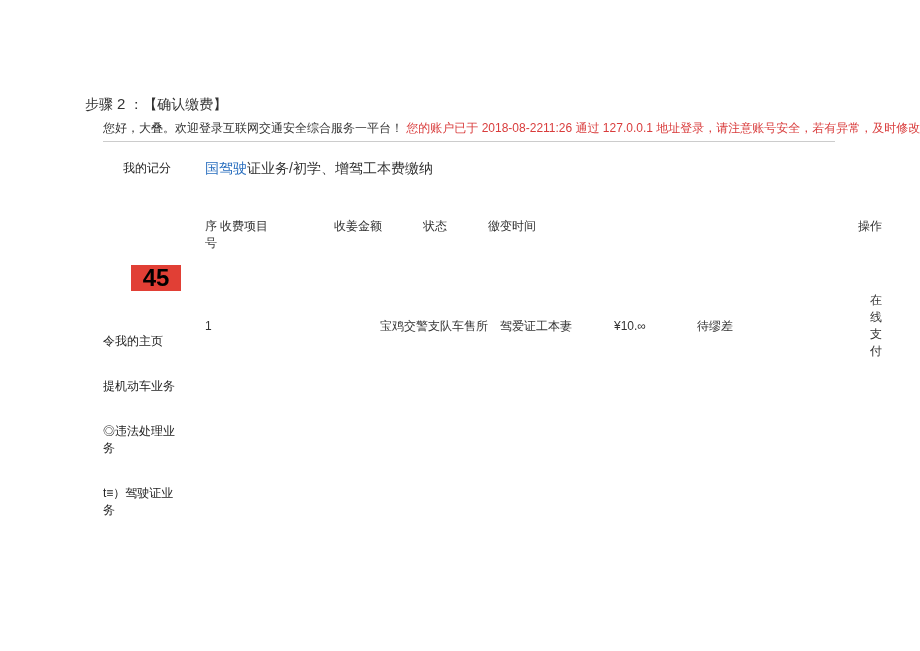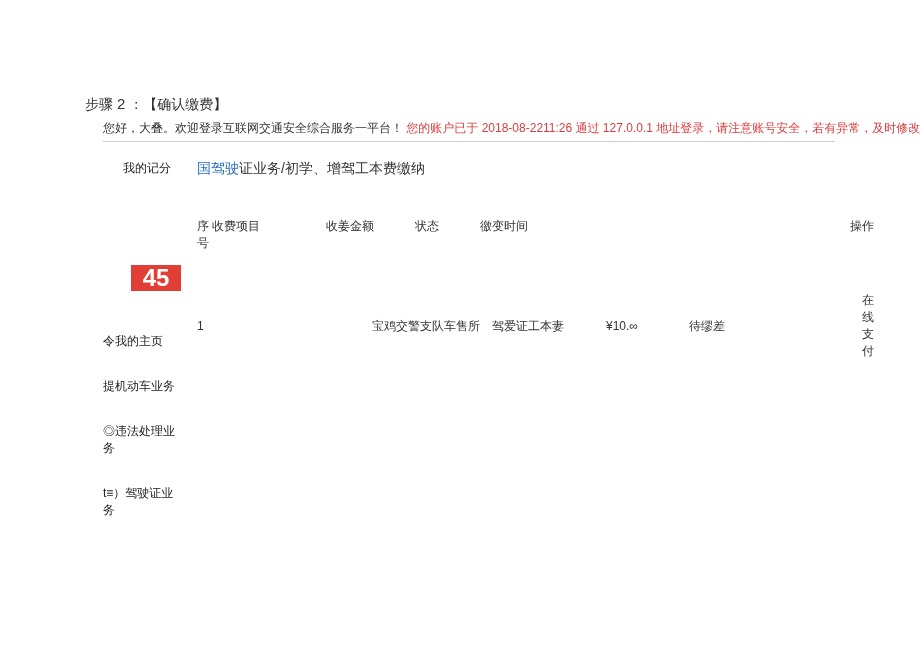--- a/index.html
+++ b/index.html
@@ -33,20 +33,21 @@
     .welcome-red {
       color: #d93c3c;
     }
     .hr-line {
       border-top: 1px solid #ccc;
       margin-left: 18px;
     }
     .content-wrap {
       display: flex;
       padding-top: 18px;
+      gap: 8px;
     }
     .sidebar {
       width: 120px;
       padding-left: 18px;
       padding-right: 4px;
     }
     .side-item {
       font-size: 12px;
       margin-bottom: 28px;
       color: #222;
@@ -54,21 +55,21 @@
     .side-first {
       margin-bottom: 88px;
       padding-left: 20px;
     }
     .side-pending-label {
       margin-bottom: 8px;
       padding-left: 20px;
     }
     .count-box {
       background: #e13f35;
-      color: #ffffff;
+      color: #000000;
       font-size: 24px;
       font-weight: bold;
       width: 50px;
       height: 26px;
       line-height: 26px;
       text-align: center;
       margin-left: 28px;
       font-family: Arial, sans-serif;
     }
     .side-gap {

